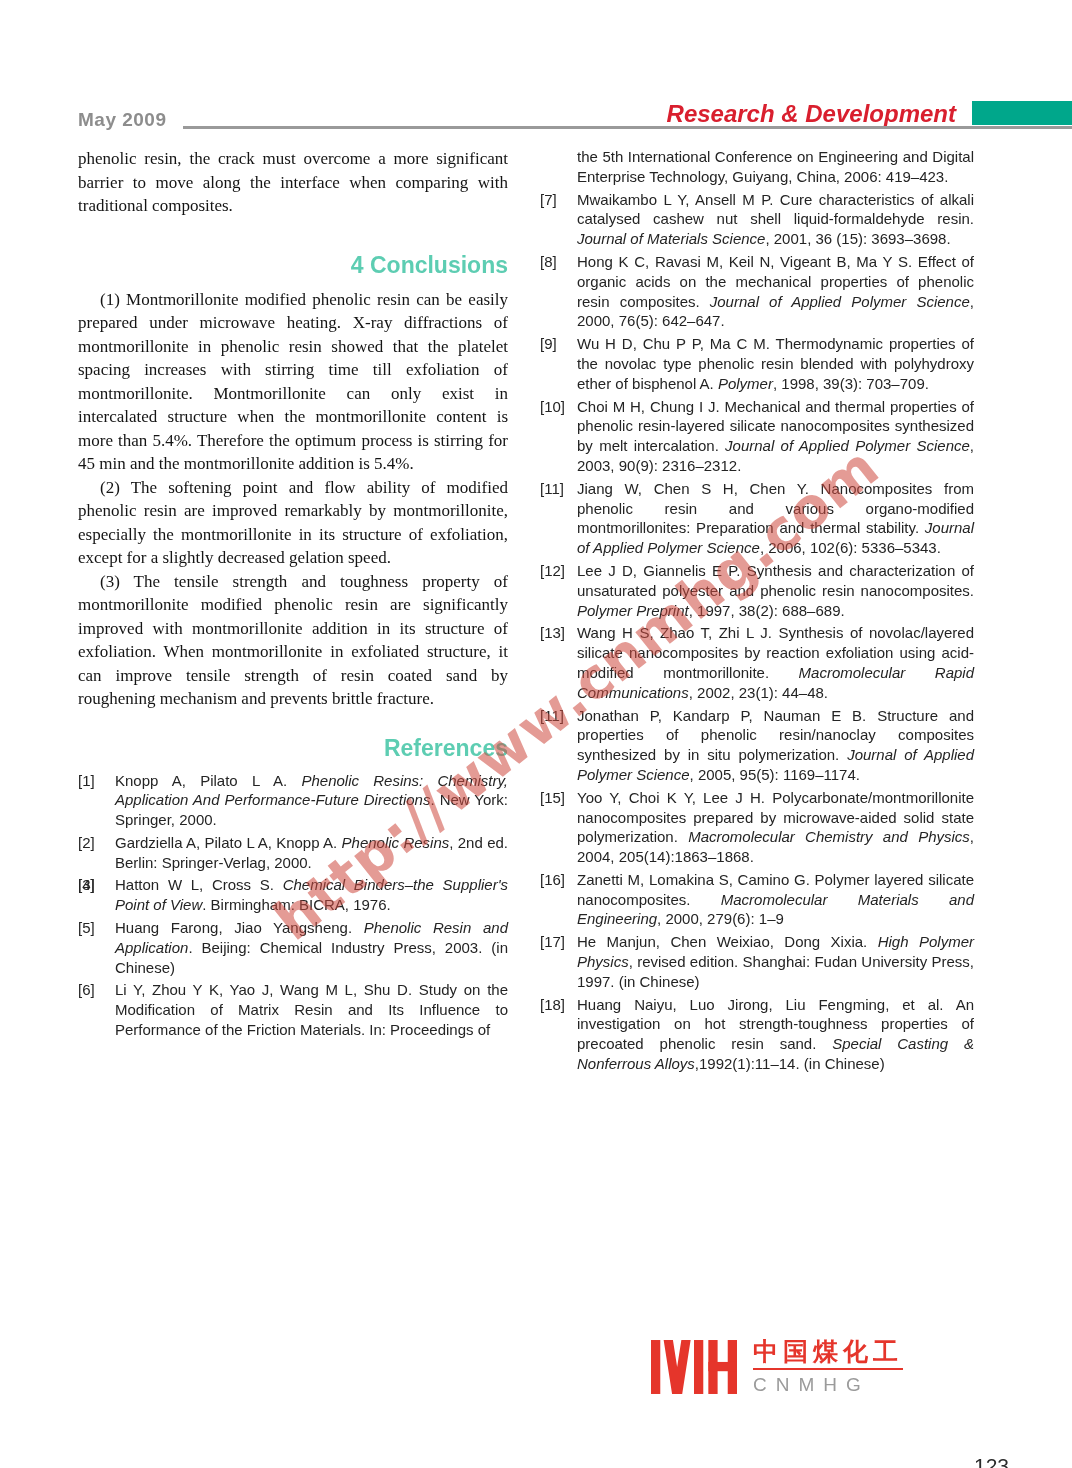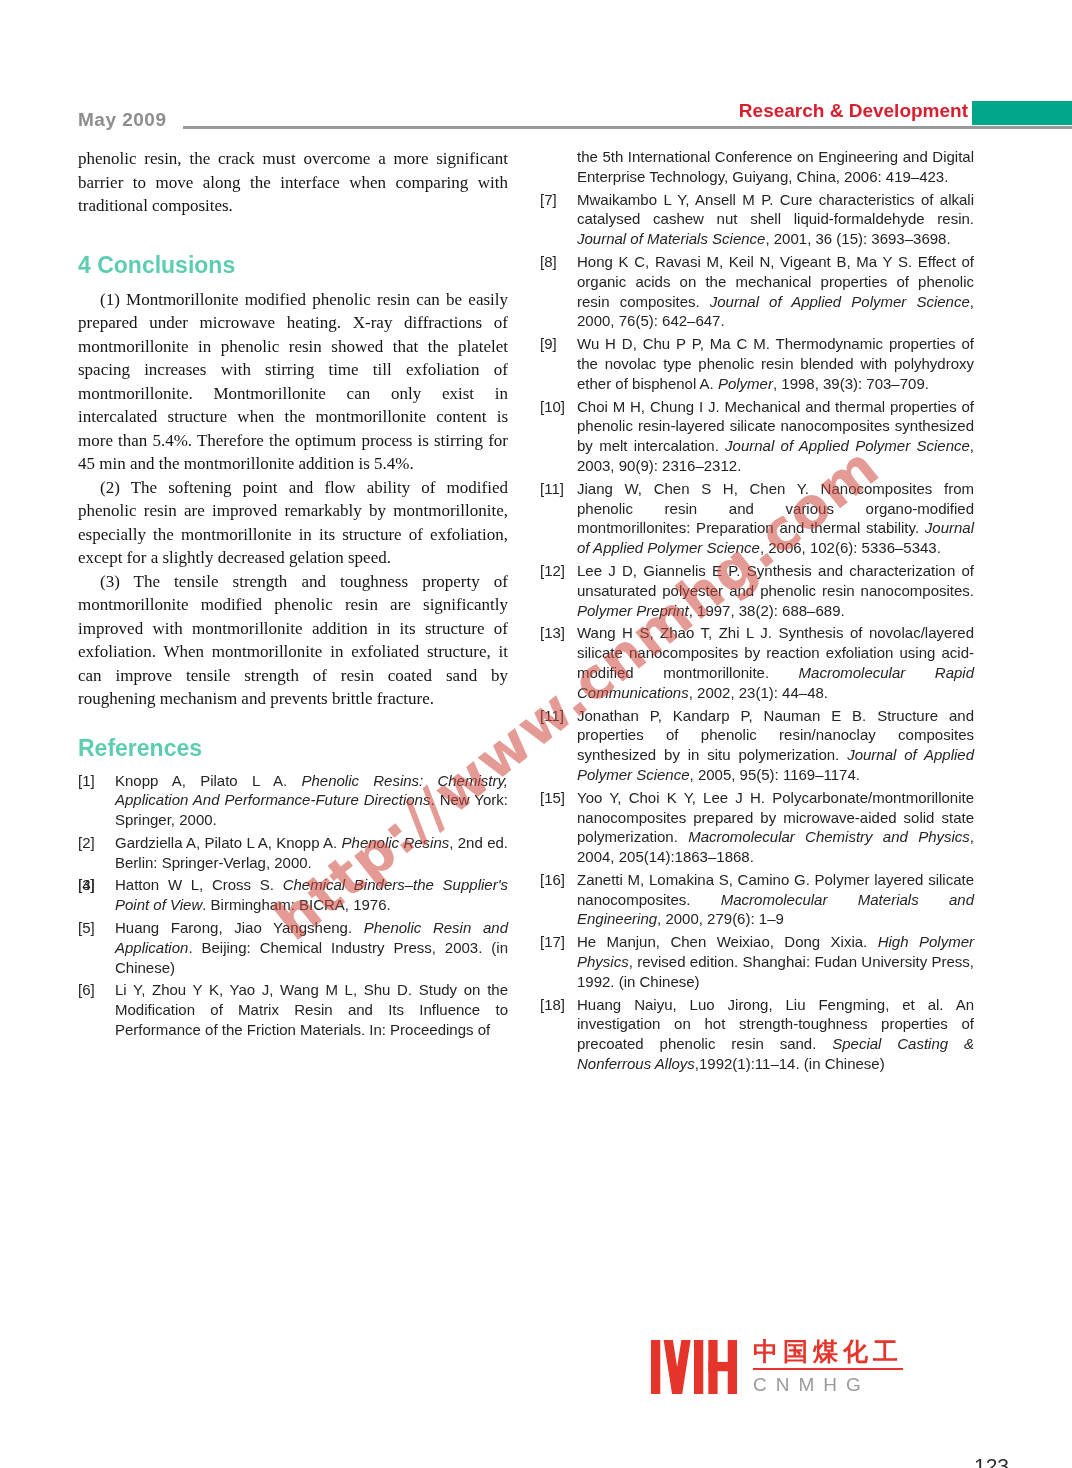--- a/index.html
+++ b/index.html
@@ -1,33 +1,33 @@
 <!DOCTYPE html>
 <html><head>
 <meta charset="utf-8">
 <style>
   html,body{margin:0;padding:0;background:#ffffff;}
   .page{position:relative;width:1072px;height:1468px;background:#ffffff;overflow:hidden;
         font-family:"Liberation Sans",sans-serif;color:#1c1c1c;margin-top:17px;}
 
   
   .issue{position:absolute;left:78px;top:92px;font-size:19px;font-weight:bold;color:#8d8d8d;letter-spacing:.5px;}
-  .section-label{position:absolute;right:104px;top:83px;font-size:19px;font-weight:bold;color:#d91f2e;}
+  .section-label{position:absolute;right:116px;top:83px;font-size:24px;font-weight:bold;font-style:italic;color:#d91f2e;}
   .accent-block{position:absolute;left:972px;top:84px;width:100px;height:24px;background:#00a78b;}
   .header-rule{position:absolute;left:183px;top:109px;width:889px;height:3px;background:#9a9a9a;}
 
   
   .col{position:absolute;top:130px;}
   .col-left{left:78px;width:430px;}
   .col-right{left:540px;width:434px;}
 
   .serif{font-family:"Liberation Serif",serif;font-size:17px;line-height:23.5px;color:#141414;text-align:justify;}
   .intro{margin:0 0 32px 0;}
   .h-teal{margin:0 0 8px 0;font-size:23px;line-height:30px;font-weight:bold;color:#5dcdb2;
-          font-family:"Liberation Sans",sans-serif;}
+          font-family:"Liberation Sans",sans-serif;text-align:right;}
   .h-refs{margin:22px 0 8px 0;}
   .cpara{margin:0;text-indent:22px;}
 
   .ref-list{font-size:15px;line-height:19.8px;color:#242424;}
   .ref{position:relative;padding-left:37px;margin:0 0 3px 0;text-align:justify;}
   .ref-num{position:absolute;left:0;top:0;}
   .ref .it{font-style:italic;}
 
   
   .watermark{position:absolute;left:282px;top:878px;transform:rotate(-38.5deg);transform-origin:0 50%;
@@ -79,21 +79,21 @@
         <div class="ref"><span class="ref-num">[7]</span><span class="ref-body"><span>Mwaikambo L Y, Ansell M P. Cure characteristics of alkali catalysed cashew nut shell liquid-formaldehyde resin. </span><span class="it">Journal of Materials Science</span><span>, 2001, 36 (15): 3693–3698.</span></span></div>
         <div class="ref"><span class="ref-num">[8]</span><span class="ref-body"><span>Hong K C, Ravasi M, Keil N, Vigeant B, Ma Y S. Effect of organic acids on the mechanical properties of phenolic resin composites. </span><span class="it">Journal of Applied Polymer Science</span><span>, 2000, 76(5): 642–647.</span></span></div>
         <div class="ref"><span class="ref-num">[9]</span><span class="ref-body"><span>Wu H D, Chu P P, Ma C M. Thermodynamic properties of the novolac type phenolic resin blended with polyhydroxy ether of bisphenol A. </span><span class="it">Polymer</span><span>, 1998, 39(3): 703–709.</span></span></div>
         <div class="ref"><span class="ref-num">[10]</span><span class="ref-body"><span>Choi M H, Chung I J. Mechanical and thermal properties of phenolic resin-layered silicate nanocomposites synthesized by melt intercalation. </span><span class="it">Journal of Applied Polymer Science</span><span>, 2003, 90(9): 2316–2312.</span></span></div>
         <div class="ref"><span class="ref-num">[11]</span><span class="ref-body"><span>Jiang W, Chen S H, Chen Y. Nanocomposites from phenolic resin and various organo-modified montmorillonites: Preparation and thermal stability. </span><span class="it">Journal of Applied Polymer Science</span><span>, 2006, 102(6): 5336–5343.</span></span></div>
         <div class="ref"><span class="ref-num">[12]</span><span class="ref-body"><span>Lee J D, Giannelis E P. Synthesis and characterization of unsaturated polyester and phenolic resin nanocomposites. </span><span class="it">Polymer Preprint</span><span>, 1997, 38(2): 688–689.</span></span></div>
         <div class="ref"><span class="ref-num">[13]</span><span class="ref-body"><span>Wang H S, Zhao T, Zhi L J. Synthesis of novolac/layered silicate nanocomposites by reaction exfoliation using acid-modified montmorillonite. </span><span class="it">Macromolecular Rapid Communications</span><span>, 2002, 23(1): 44–48.</span></span></div>
         <div class="ref"><span class="ref-num">[11]</span><span class="ref-body"><span>Jonathan P, Kandarp P, Nauman E B. Structure and properties of phenolic resin/nanoclay composites synthesized by in situ polymerization. </span><span class="it">Journal of Applied Polymer Science</span><span>, 2005, 95(5): 1169–1174.</span></span></div>
         <div class="ref"><span class="ref-num">[15]</span><span class="ref-body"><span>Yoo Y, Choi K Y, Lee J H. Polycarbonate/montmorillonite nanocomposites prepared by microwave-aided solid state polymerization. </span><span class="it">Macromolecular Chemistry and Physics</span><span>, 2004, 205(14):1863–1868.</span></span></div>
         <div class="ref"><span class="ref-num">[16]</span><span class="ref-body"><span>Zanetti M, Lomakina S, Camino G. Polymer layered silicate nanocomposites. </span><span class="it">Macromolecular Materials and Engineering</span><span>, 2000, 279(6): 1–9</span></span></div>
-        <div class="ref"><span class="ref-num">[17]</span><span class="ref-body"><span>He Manjun, Chen Weixiao, Dong Xixia. </span><span class="it">High Polymer Physics</span><span>, revised edition. Shanghai: Fudan University Press, 1992. (in Chinese)</span></span></div>
+        <div class="ref"><span class="ref-num">[17]</span><span class="ref-body"><span>He Manjun, Chen Weixiao, Dong Xixia. </span><span class="it">High Polymer Physics</span><span>, revised edition. Shanghai: Fudan University Press, 1997. (in Chinese)</span></span></div>
         <div class="ref"><span class="ref-num">[18]</span><span class="ref-body"><span>Huang Naiyu, Luo Jirong, Liu Fengming, et al. An investigation on hot strength-toughness properties of precoated phenolic resin sand. </span><span class="it">Special Casting &amp; Nonferrous Alloys</span><span>,1992(1):11–14. (in Chinese)</span></span></div>
       </div>
   </div>
 
   <div class="logo">
     <svg class="logo-mark" width="86" height="54" viewBox="0 0 102 64">
       <g fill="#e5352b">
         <rect x="0" y="0" width="11" height="64"></rect>
         <polygon points="15,0 26,0 31,32 36,0 47,0 37,64 25,64"></polygon>
         <rect x="51" y="0" width="11" height="64"></rect>

